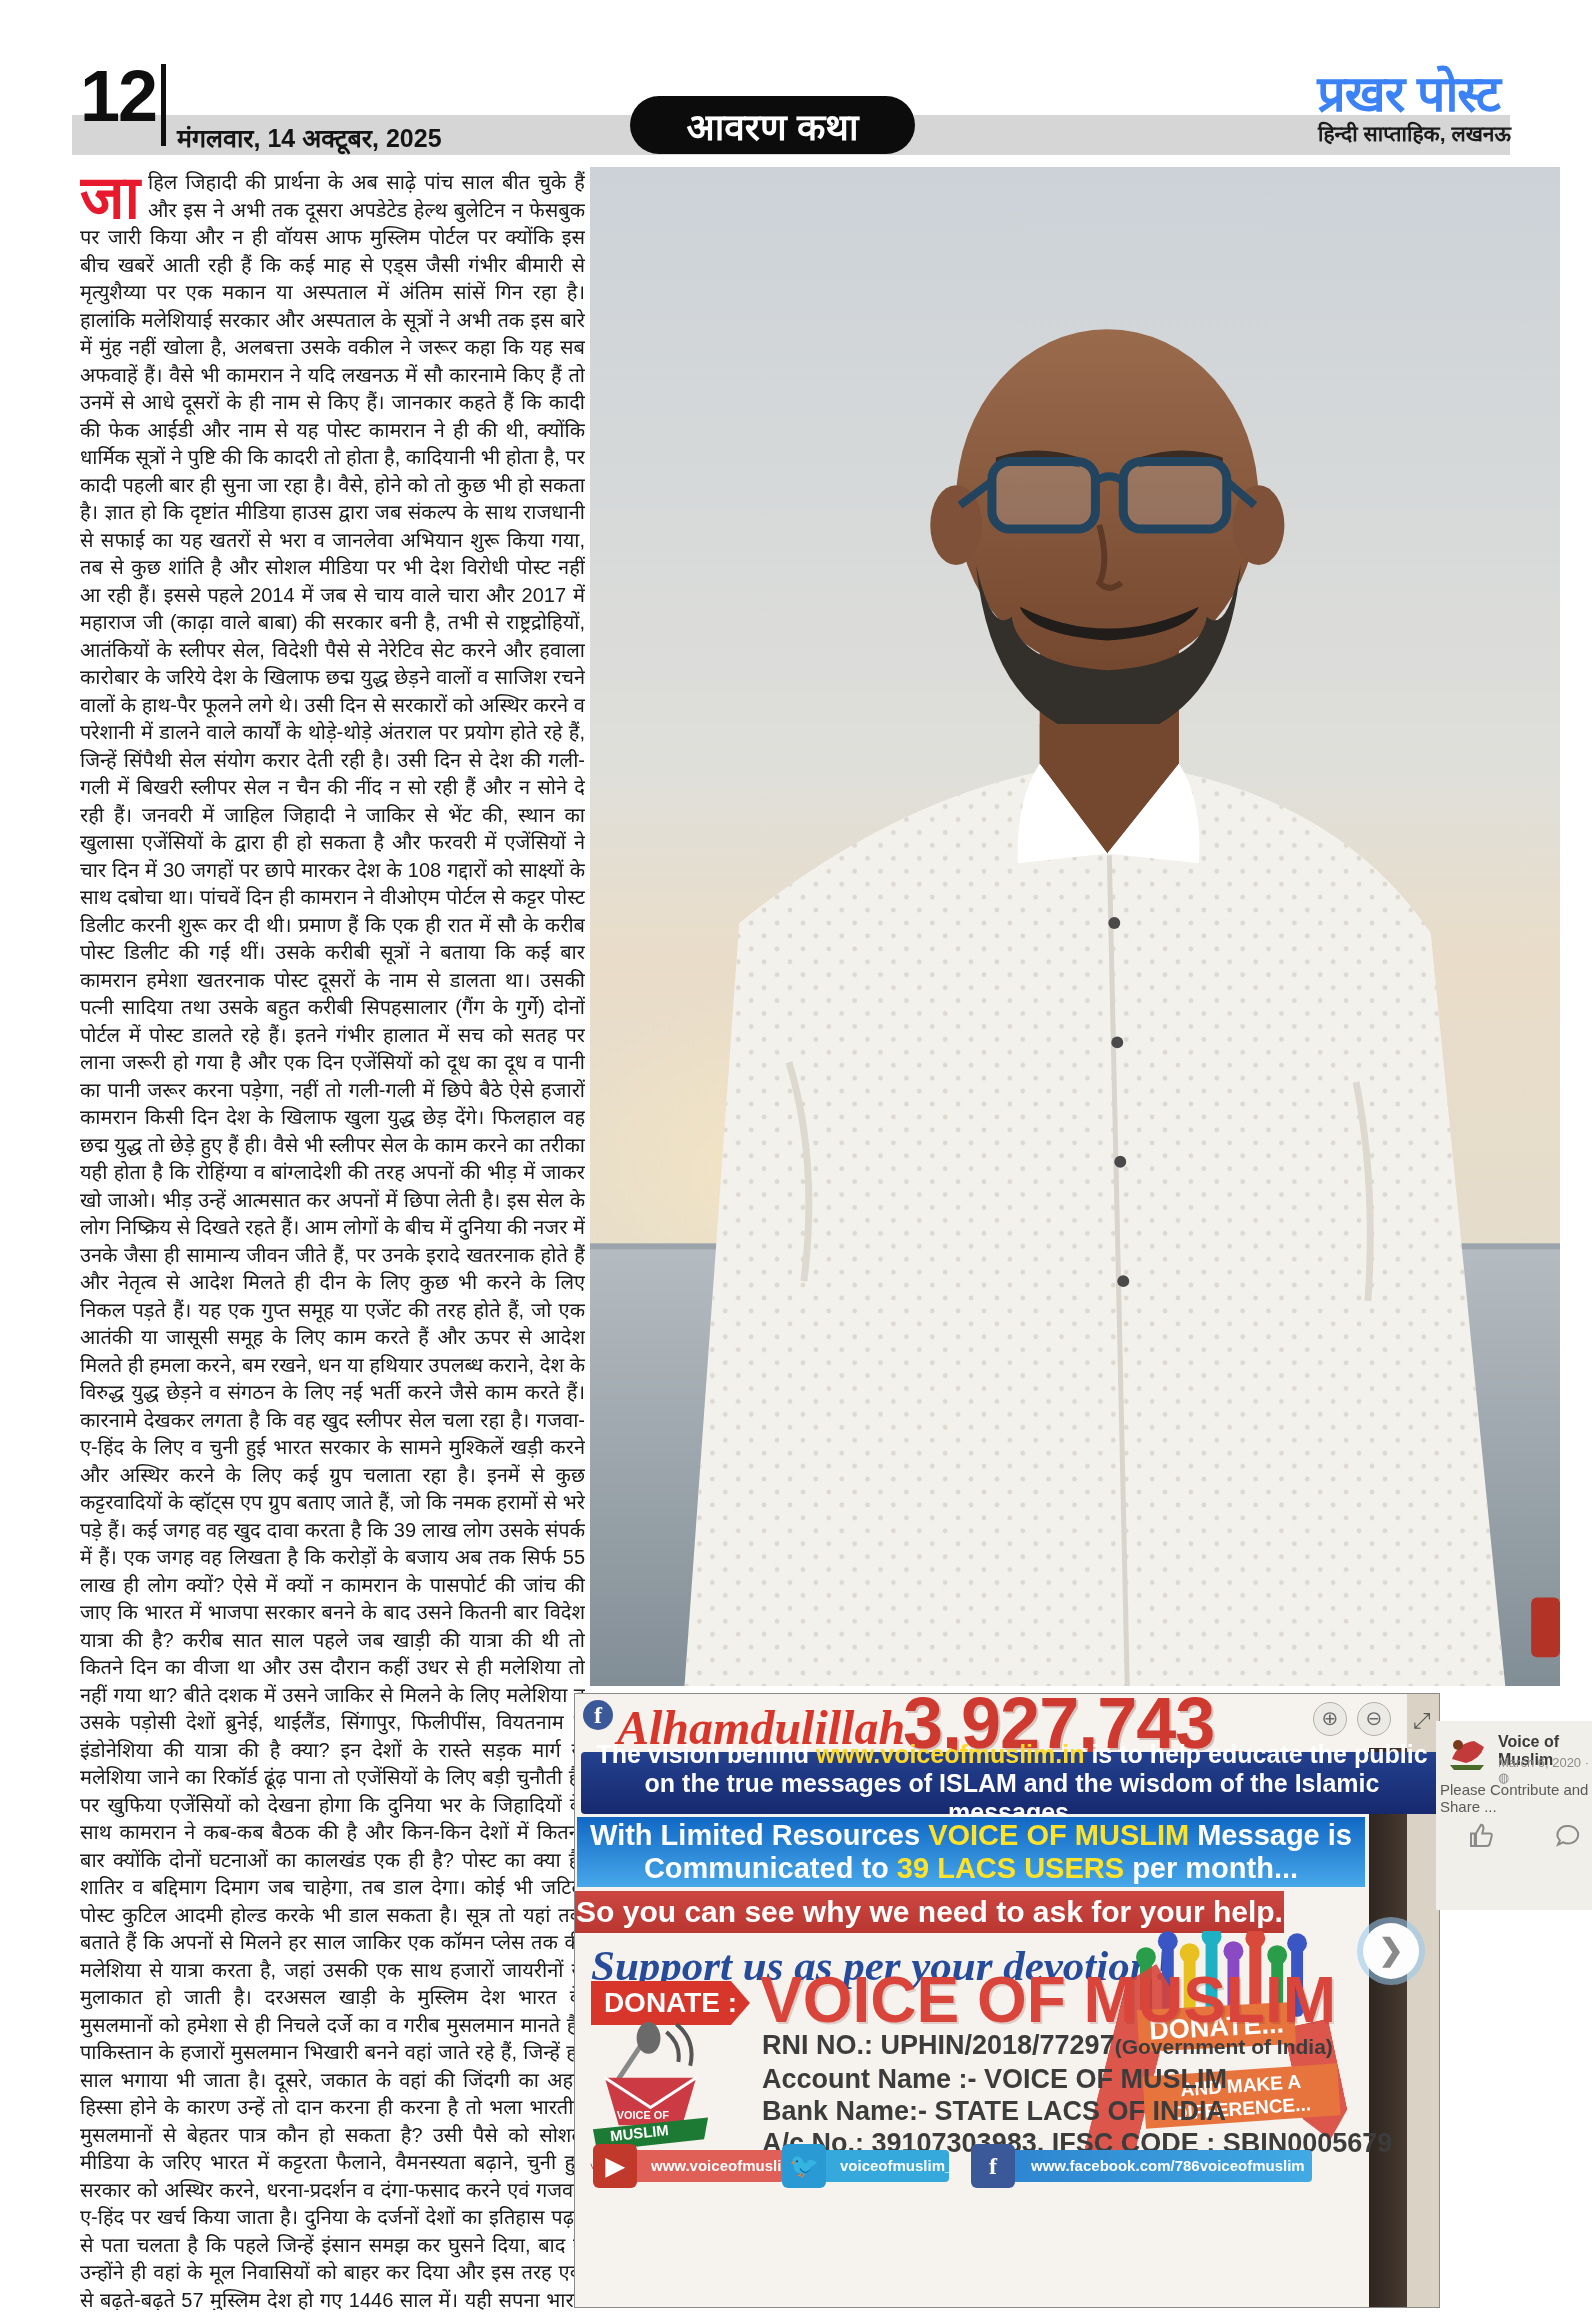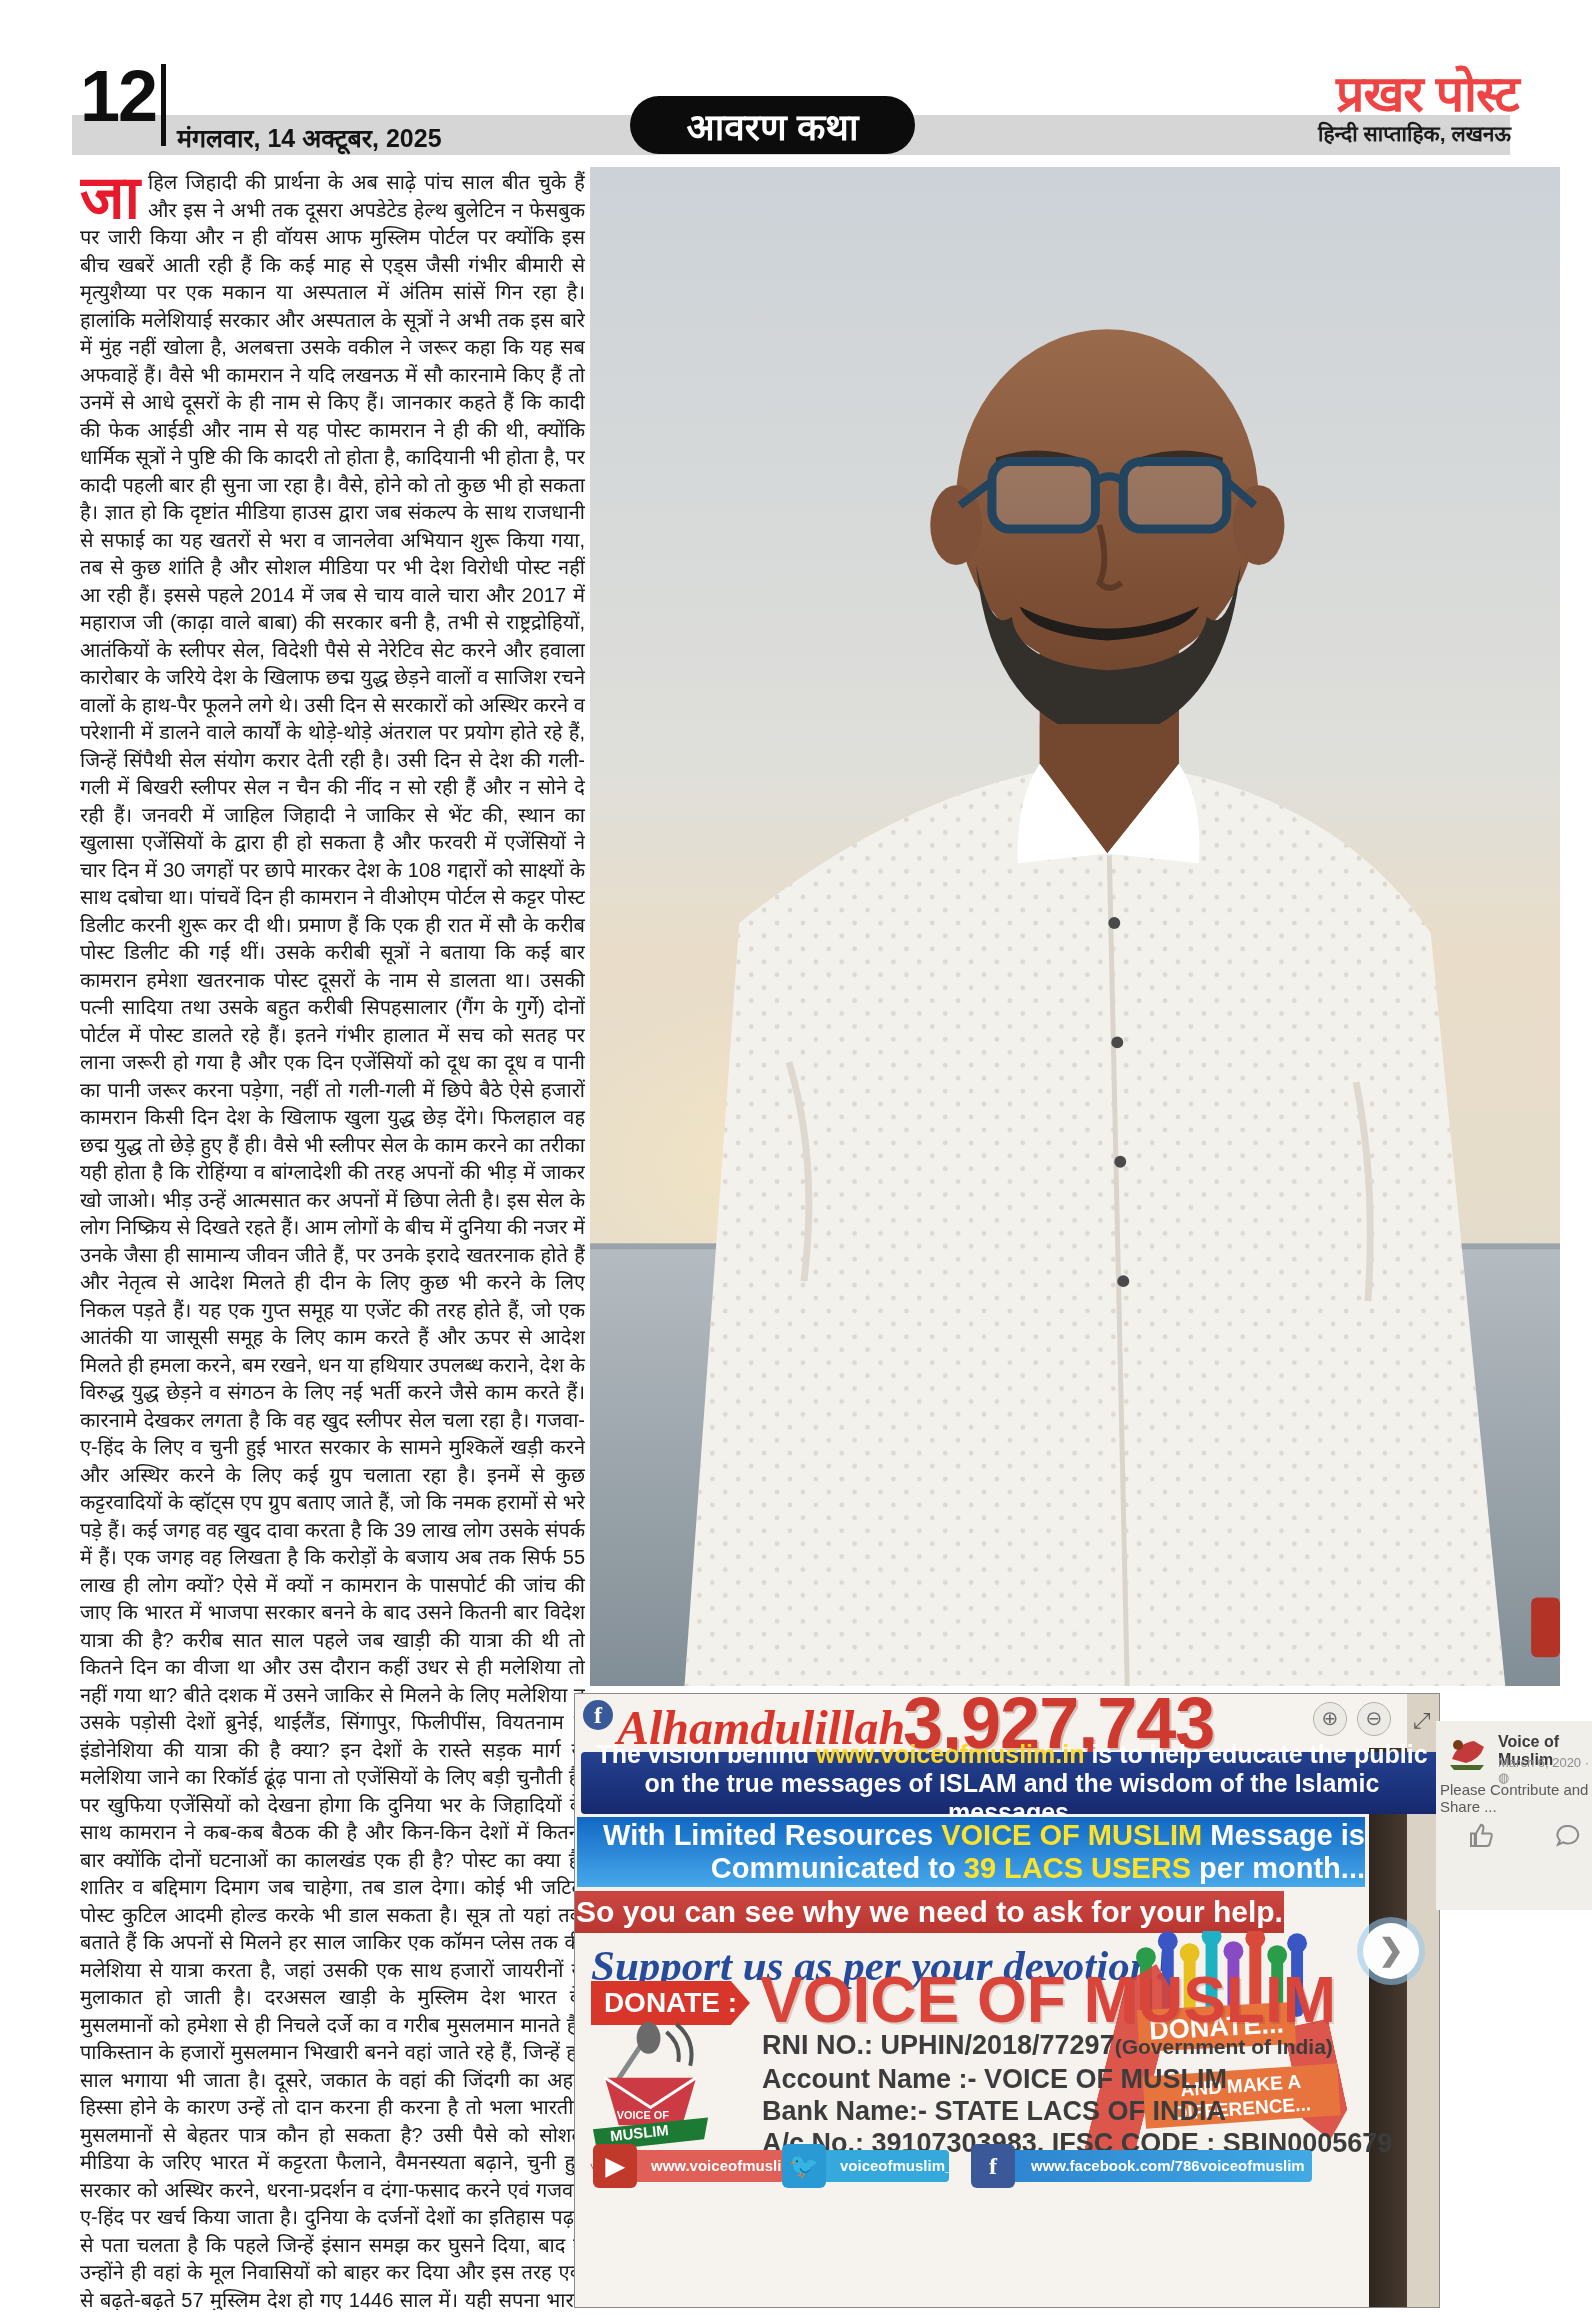--- a/index.html
+++ b/index.html
@@ -6,21 +6,21 @@
   .page{position:relative;width:1592px;height:2315px;background:#ffffff;overflow:hidden;
         font-family:"Liberation Sans",sans-serif;color:#1c1c1c;}
   
   .pgnum{position:absolute;left:80px;top:60px;font-size:72px;font-weight:bold;color:#0f0f0f;line-height:1;letter-spacing:-2px;}
   .pgbar{position:absolute;left:161px;top:64px;width:5px;height:82px;background:#0f0f0f;}
   .graystrip{position:absolute;left:72px;top:115px;width:1438px;height:40px;background:#d6d6d6;}
   .date{position:absolute;left:177px;top:120px;font-size:25px;font-weight:bold;color:#141414;}
   .badge{position:absolute;left:630px;top:96px;width:285px;height:58px;background:#0c0c0c;border-radius:32px;
          display:flex;align-items:center;justify-content:center;}
   .badge span{color:#ffffff;font-size:37px;font-weight:bold;}
-  .mast-title{position:absolute;left:1336px;top:58px;width:199px;text-align:left;font-size:50px;font-weight:bold;color:#ef4444;letter-spacing:-1px;}
+  .mast-title{position:absolute;left:1301px;top:58px;width:199px;text-align:right;font-size:50px;font-weight:bold;color:#3b82f6;letter-spacing:-1px;}
   .mast-sub{position:absolute;left:1315px;top:119px;width:199px;text-align:center;font-size:21px;font-weight:bold;color:#1a1a1a;}
   
   .article{position:absolute;left:80px;top:169px;width:505px;height:2141px;
            font-size:20px;line-height:27.5px;text-align:justify;color:#1b1b1b;overflow:hidden;}
   .dropcap{float:left;color:#e8192c;font-size:60px;line-height:50px;font-weight:bold;padding:4px 8px 0 0;}
   
   .photo{position:absolute;left:590px;top:167px;width:970px;height:1519px;}
   .photo svg{display:block;width:100%;height:100%;}
   
   .ad{position:absolute;left:574px;top:1693px;width:866px;height:615px;background:#f6f3ee;
@@ -35,21 +35,21 @@
             text-shadow:2px 2px 0 rgba(120,40,30,.25);}
   .reachlbl{position:absolute;left:657px;top:52px;font-size:24px;color:#cf3a30;}
   .zbtn{position:absolute;width:32px;height:32px;border-radius:50%;background:#eceae4;border:1px solid #b5b0a5;
         color:#6a6a6a;font-size:20px;text-align:center;line-height:30px;}
   .expand{position:absolute;left:838px;top:14px;color:#555;font-size:22px;}
   .adbox1{position:absolute;left:6px;top:58px;width:862px;height:62px;background:linear-gradient(180deg,#24418f,#16296f);
           border-radius:4px;display:flex;align-items:center;justify-content:center;text-align:center;
           color:#fff;font-weight:bold;font-size:25px;line-height:29px;padding:0 6px;box-sizing:border-box;}
   .adbox1 .lnk{color:#ffd928;}
   .adbox2{position:absolute;left:2px;top:123px;width:788px;height:70px;background:linear-gradient(180deg,#1168c4,#47a8ea);
-          display:flex;align-items:center;justify-content:center;text-align:right;
+          display:flex;align-items:center;justify-content:center;text-align:center;
           color:#fff;font-weight:bold;font-size:29px;line-height:33px;}
   .adbox2 .yel{color:#ffe32b;}
   .adred{position:absolute;left:0;top:197px;width:709px;height:42px;background:linear-gradient(180deg,#cc4742,#b93631);
          display:flex;align-items:center;justify-content:center;color:#fff;font-weight:bold;font-size:30px;}
   .support{position:absolute;left:16px;top:247px;font-family:"Liberation Serif",serif;font-style:italic;font-weight:bold;
            font-size:43px;color:#274b9b;}
   .donate-tag{position:absolute;left:16px;top:287px;width:159px;height:44px;background:#d9362b;color:#fff;
               font-weight:bold;font-size:28px;line-height:44px;text-align:center;
               clip-path:polygon(0 0,88% 0,100% 50%,88% 100%,0 100%);}
   .brandbig{position:absolute;left:185px;top:269px;font-size:64px;font-weight:bold;color:#d9453a;letter-spacing:0px;

